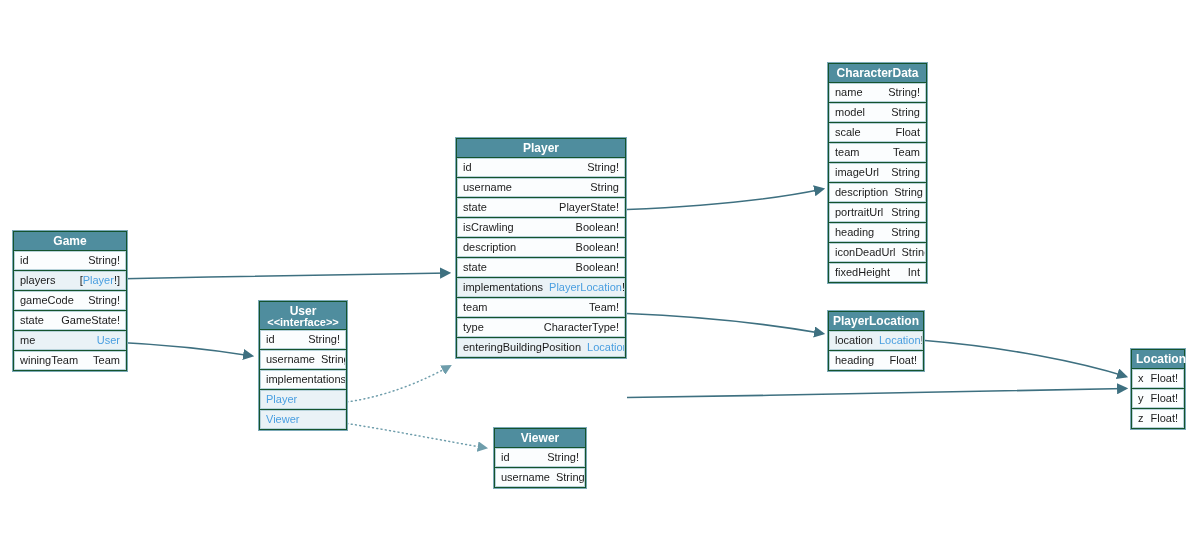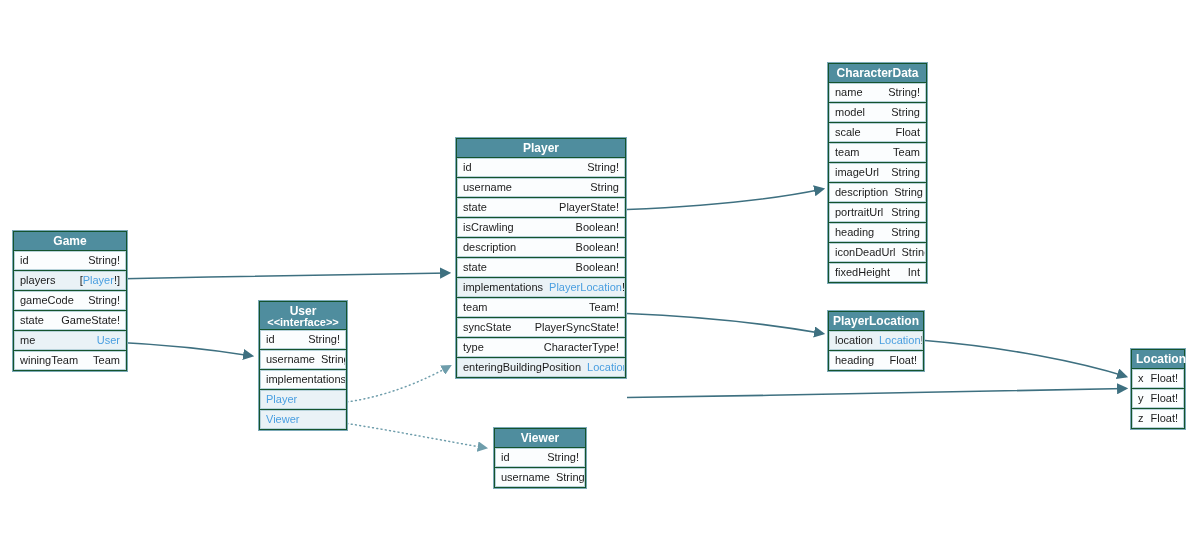--- a/index.html
+++ b/index.html
@@ -141,24 +141,20 @@
         </div>
         <div class="field-row link-row">
           <span class="fname">implementations</span>
           <span class="ftype"><span class="link">PlayerLocation</span><span class="tpart">!</span></span>
         </div>
         <div class="field-row">
           <span class="fname">team</span>
           <span class="ftype"><span class="tpart">Team!</span></span>
         </div>
         <div class="field-row">
-          <span class="fname">syncState</span>
-          <span class="ftype"><span class="tpart">PlayerSyncState!</span></span>
-        </div>
-        <div class="field-row">
           <span class="fname">type</span>
           <span class="ftype"><span class="tpart">CharacterType!</span></span>
         </div>
         <div class="field-row link-row">
           <span class="fname">enteringBuildingPosition</span>
           <span class="ftype"><span class="link">Location</span></span>
         </div>
       </div>
       <div class="type-table" style="left: 827px; top: 62px; width: 101px;">
         <div class="table-header">

